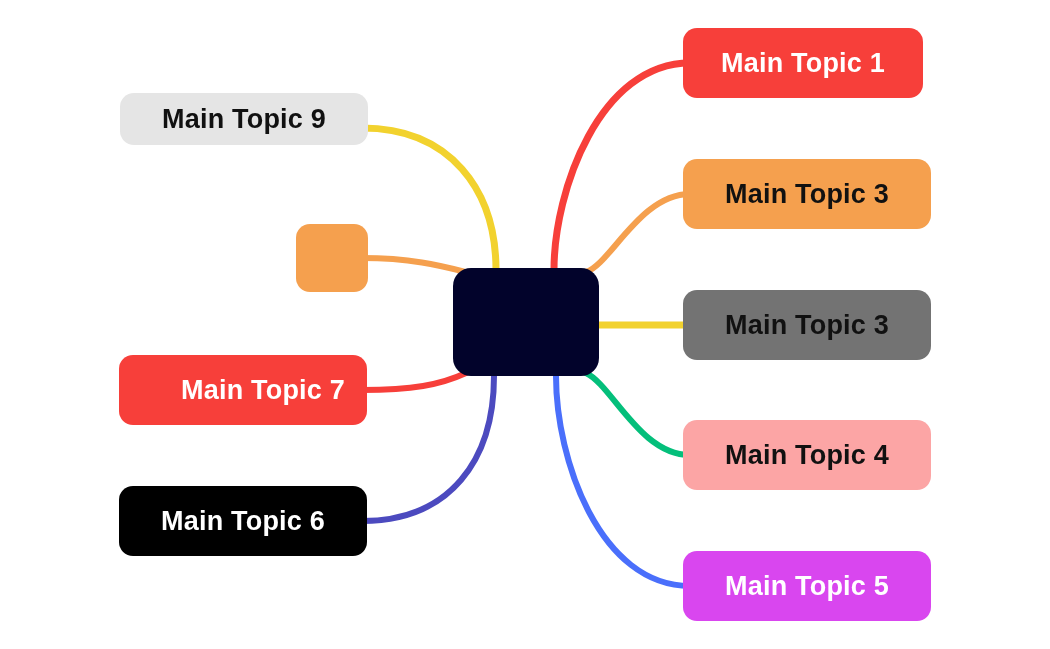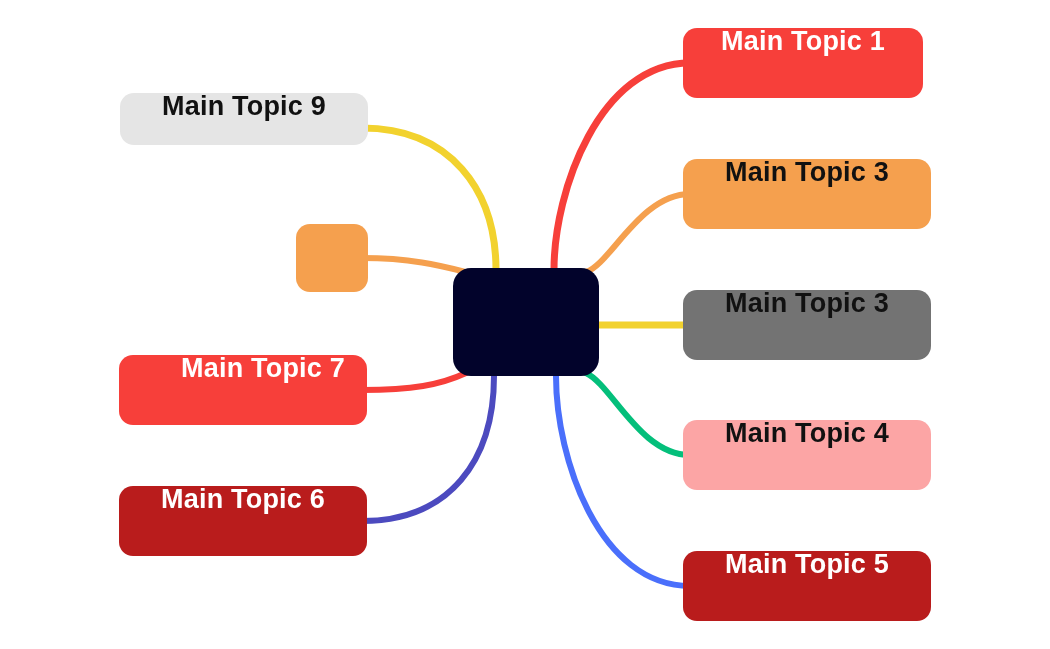--- a/index.html
+++ b/index.html
@@ -21,21 +21,21 @@
     position: absolute;
     left: 0;
     top: 0;
     width: 1050px;
     height: 649px;
   }
   .node {
     position: absolute;
     box-sizing: border-box;
     display: flex;
-    align-items: flex-start;
+    align-items: center;
     justify-content: center;
     border-radius: 14px;
     z-index: 2;
   }
   .node-label {
     font-size: 27px;
     font-weight: 600;
     letter-spacing: 0.2px;
     white-space: nowrap;
     line-height: 1;
@@ -71,30 +71,30 @@
       </div>
       <div class="node" style="left: 683px; top: 159px; width: 248px; height: 70px; background: rgb(245, 160, 78);">
         <span class="node-label" style="color: rgb(17, 17, 17);">Main Topic 3</span>
       </div>
       <div class="node" style="left: 683px; top: 290px; width: 248px; height: 70px; background: #737373;">
         <span class="node-label" style="color: rgb(17, 17, 17);">Main Topic 3</span>
       </div>
       <div class="node" style="left: 683px; top: 420px; width: 248px; height: 70px; background: #fca5a5;">
         <span class="node-label" style="color: rgb(17, 17, 17);">Main Topic 4</span>
       </div>
-      <div class="node" style="left: 683px; top: 551px; width: 248px; height: 70px; background: #b91c1c;">
+      <div class="node" style="left: 683px; top: 551px; width: 248px; height: 70px; background: #d946ef;">
         <span class="node-label" style="color: rgb(255, 255, 255);">Main Topic 5</span>
       </div>
       <div class="node" style="left: 120px; top: 93px; width: 248px; height: 52px; background: #e5e5e5;">
         <span class="node-label" style="color: rgb(17, 17, 17);">Main Topic 9</span>
       </div>
       <div class="node" style="left: 296px; top: 224px; width: 72px; height: 68px; background: rgb(245, 160, 78);">
         <span class="node-label" style="color: rgb(17, 17, 17);"></span>
       </div>
       <div class="node" style="left: 119px; top: 355px; width: 248px; height: 70px; background: rgb(247, 63, 58);">
         <span class="node-label" style="color: rgb(255, 255, 255); margin-left: 40px;">Main Topic 7</span>
       </div>
-      <div class="node" style="left: 119px; top: 486px; width: 248px; height: 70px; background: #b91c1c;">
+      <div class="node" style="left: 119px; top: 486px; width: 248px; height: 70px; background: #000000;">
         <span class="node-label" style="color: rgb(255, 255, 255);">Main Topic 6</span>
       </div>
     </div>
 
 </div>
 
 </body></html>

